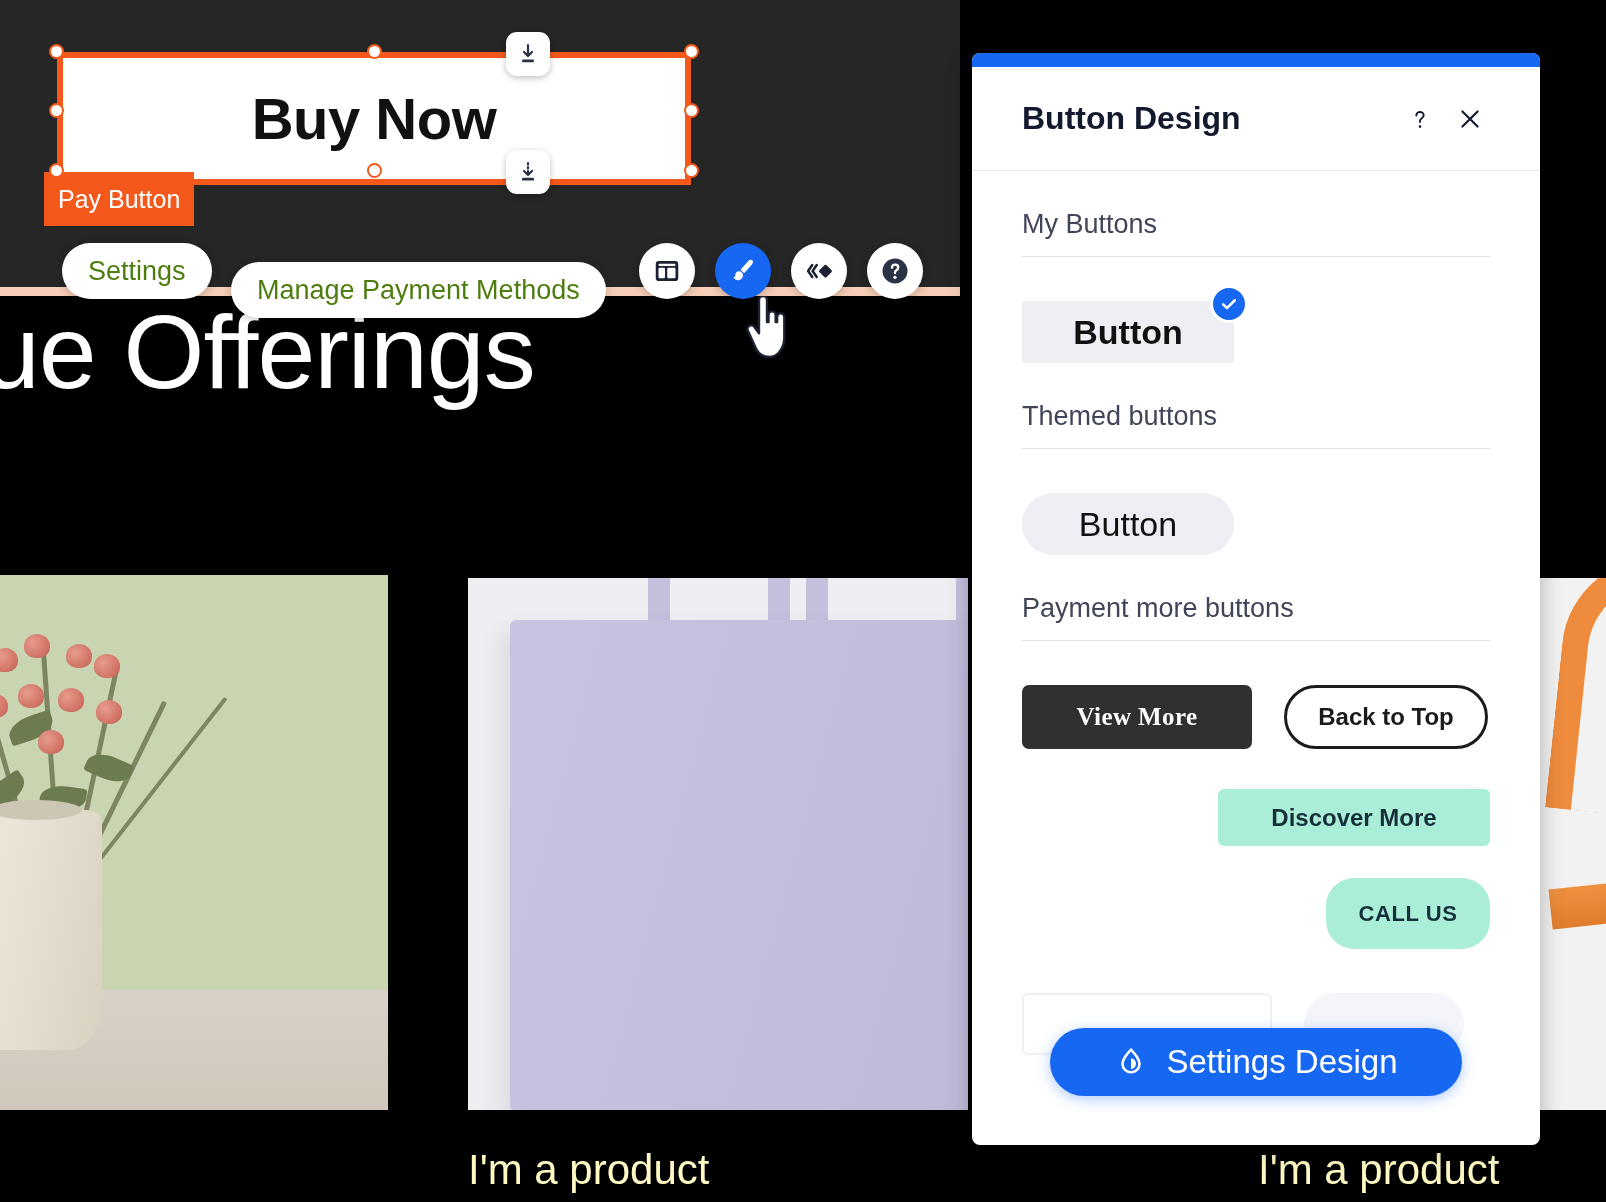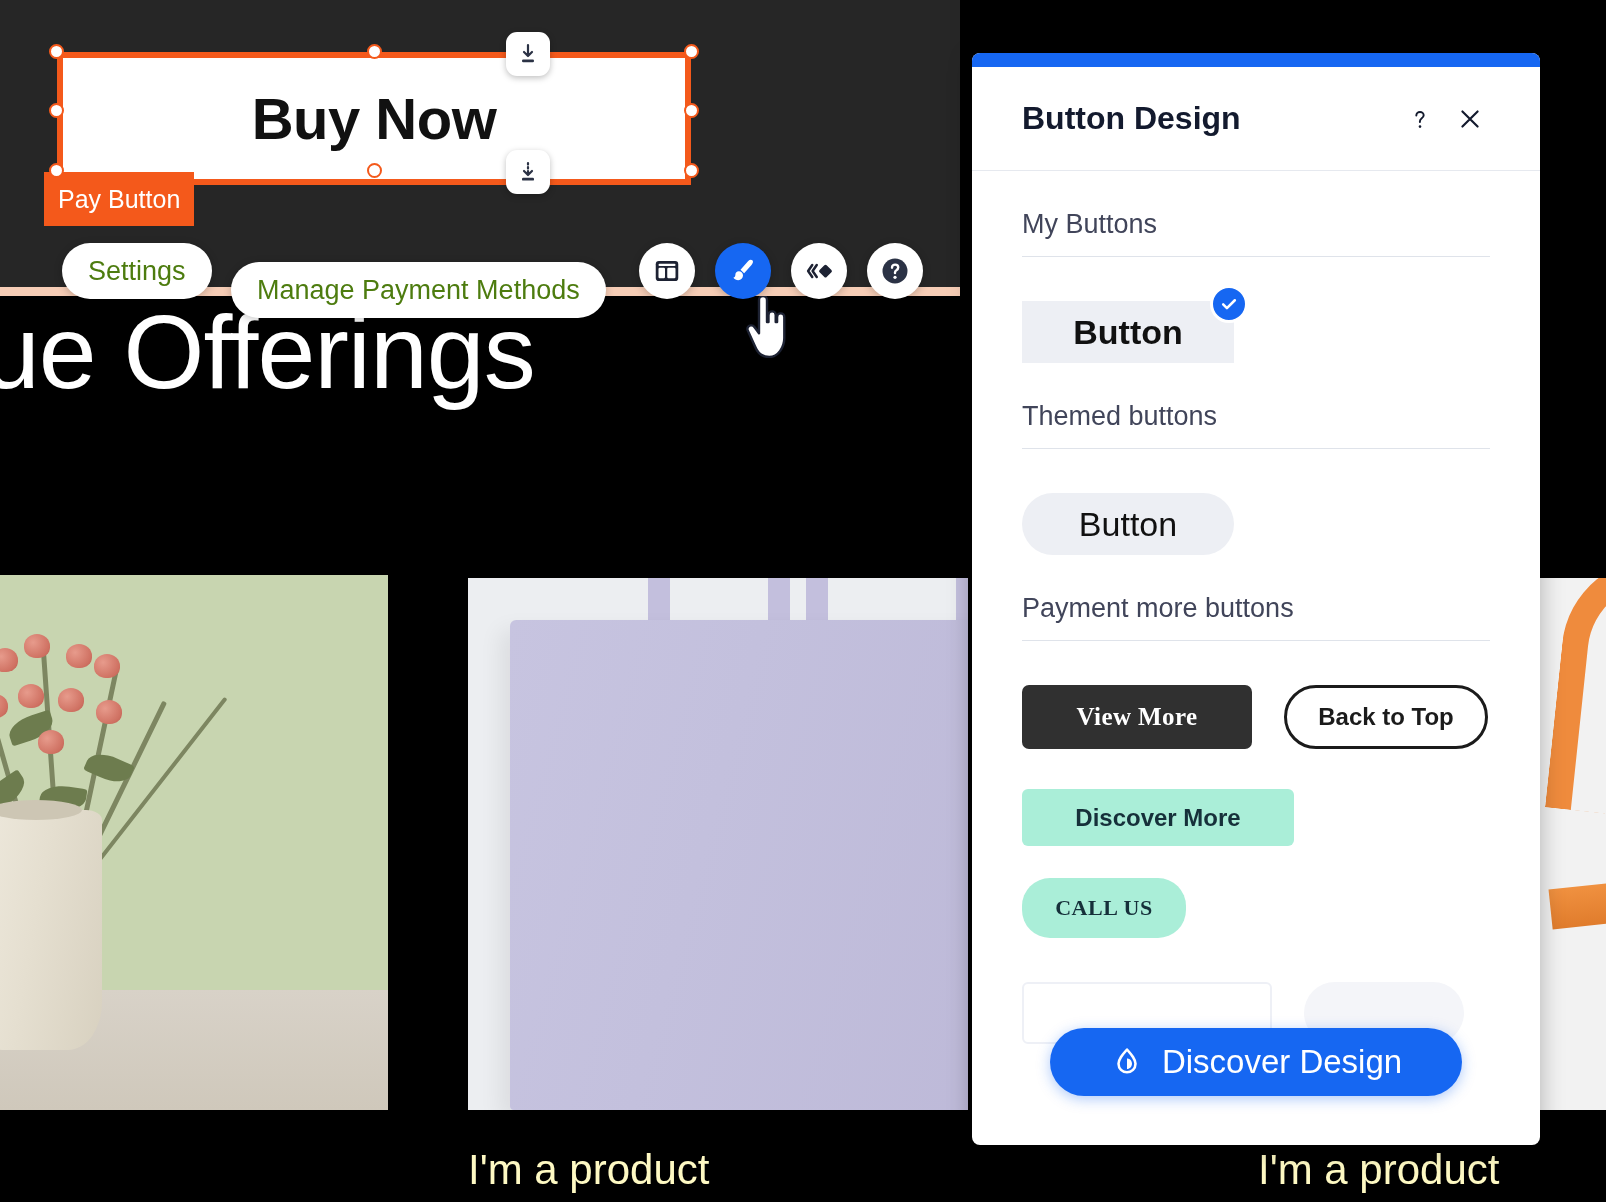--- a/index.html
+++ b/index.html
@@ -170,21 +170,21 @@
   }
   .head-icon svg { width: 26px; height: 26px; }
 
   .panel-body { padding: 0 50px; }
   .section-label {
     font-size: 27px; color:#41455a; padding-top: 38px; padding-bottom: 16px;
     font-family:"Liberation Sans", sans-serif;
   }
   .divider { height: 1px; background:#dfe3ea; }
 
-  .row { display:flex; align-items:flex-start; gap: 32px; }
+  .row { display:flex; align-items:flex-end; gap: 32px; }
 
   .btn-sample {
     position: relative; display:flex; align-items:center; justify-content:center;
     font-family:"Liberation Sans", sans-serif;
   }
   .chip-my {
     width: 212px; height: 62px; background:#edeff4; color:#111;
     font-size: 34px; font-weight: 700; border-radius: 0; margin-top: 44px;
   }
   .check-badge {
@@ -208,22 +208,22 @@
   .btn-backtotop {
     width: 204px; height: 64px; background:#fff; color:#1b1b1b;
     border: 3px solid #1b1b1b; border-radius: 32px;
     font-size: 24px; font-weight: 700;
   }
   .btn-discover {
     width: 272px; height: 57px; background:#aaeed8; color:#16303a;
     font-size: 24px; font-weight: 700; border-radius: 6px;
   }
   .btn-callus {
-    width: 164px; height: 60px; background:#aaeed8; color:#16303a;
-    font-size: 22px; font-weight: 700; border-radius: 28px; letter-spacing: .6px; font-family: Liberation Serif, serif;
+    width: 164px; height: 71px; background:#aaeed8; color:#16303a;
+    font-size: 22px; font-weight: 700; border-radius: 28px; letter-spacing: .6px;
   }
   .ghost-box {
     width: 250px; height: 62px; border: 2px solid #eef0f6; border-radius: 6px;
     background:#fff;
   }
   .ghost-pill {
     width: 160px; height: 62px; border-radius: 31px; background:#f4f5f9;
   }
   .row-ghost { margin-top: 44px; }
 
@@ -429,16 +429,16 @@
       </div>
 
     </div>
   </div>
 
   <div class="customize">
     <svg viewBox="0 0 24 24">
       <path d="M12 3.2c3.2 3.6 6 6.7 6 10.1 0 3.4-2.7 6-6 6s-6-2.6-6-6c0-3.4 2.8-6.5 6-10.1z" fill="none" stroke="#fff" stroke-width="1.8" stroke-linejoin="round"></path>
       <path d="M12 9.6v7.4c2 0 3.5-1.6 3.5-3.7S14 9.6 12 9.6z" fill="#fff"></path>
     </svg>
-    <span>Discover Design</span>
+    <span>Settings Design</span>
   </div>
 
 </div>
 
 </body></html>

